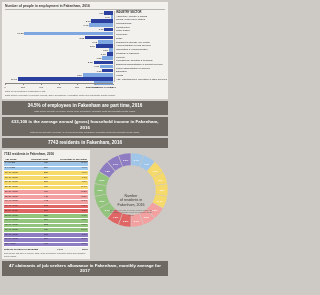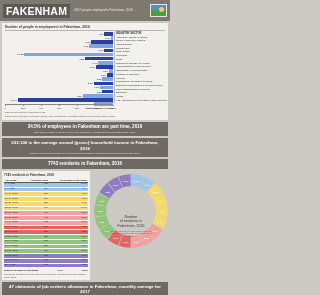--- a/index.html
+++ b/index.html
@@ -143,27 +143,20 @@
     background: #6e6a63; color: #ffffff; text-align: center;
     margin: 2px 2px 2px 2px; padding: 2.5px 4px;
   }
   .footer-main { font-size: 4.4px; font-weight: bold; line-height: 1.2; }
 </style>
 </head>
 <body>
 
 <div id="page">
 
-  <div class="header">
-    <div class="logo-box">
-      <div class="logo-text">FAKENHAM</div>
-    </div>
-    <div class="header-sub">4702 people employed in Fakenham, 2016</div>
-    <div class="header-logo-img"></div>
-  </div>
 
   <div class="panel">
     <div class="panel-title">Number of people in employment in Fakenham, 2016</div>
     <div class="chart-wrap">
       <div class="chart-area">
         <div class="bars" id="bars-container">
             <div class="bar-row">
               <div class="bar-track">
                 <div class="bar dark" style="width: 8%;"></div>
                 <div class="bar-label" style="right: 8.8%;">100</div>

